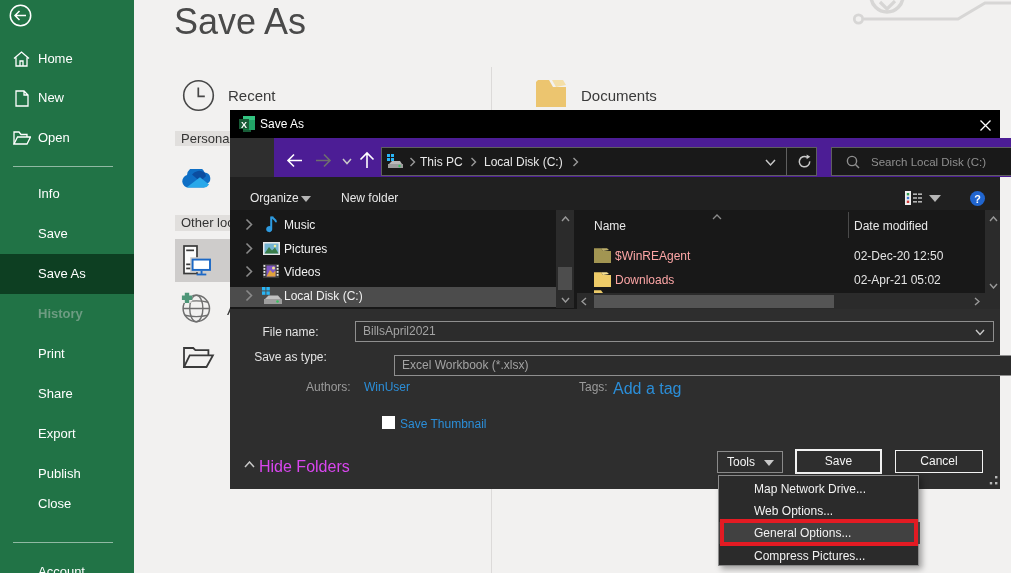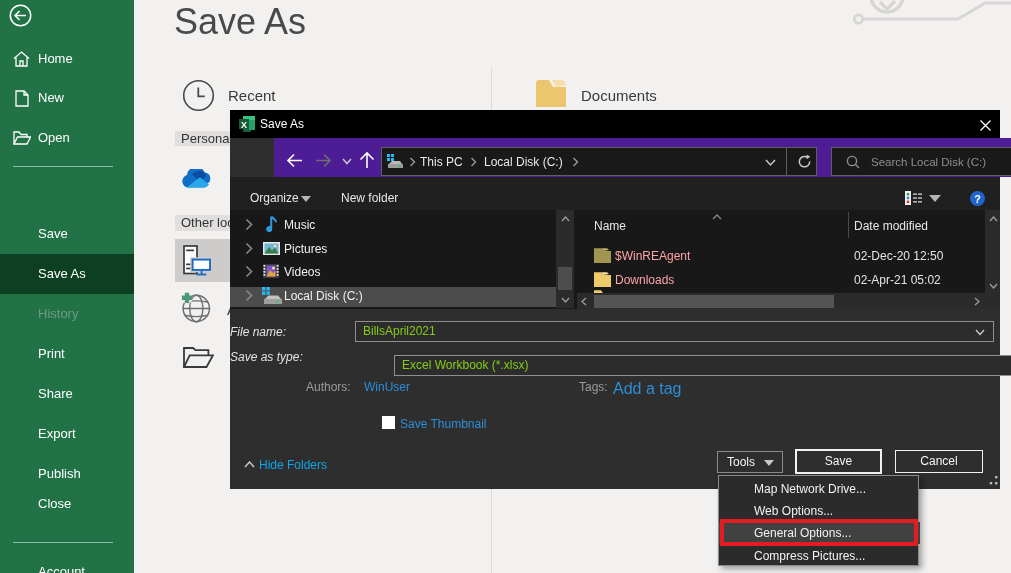--- a/index.html
+++ b/index.html
@@ -29,22 +29,22 @@
 #panes{left:0;top:100px;width:770px;height:99px;background:#181818;}
 .bcbox{position:absolute;left:107px;top:9px;width:436px;height:29px;background:#191919;border:1px solid #5f5f5f;}
 .schbox{position:absolute;left:557px;top:9px;width:201px;height:29px;background:#191919;border:1px solid #5f5f5f;}
 .crumb{color:#e8e8e8;font-size:12px;position:absolute;top:7px;}
 
 .trow{position:absolute;left:0;width:326px;height:23px;color:#f0f0f0;font-size:12px;}
 .trow .txt{position:absolute;left:54px;top:4px;}
 
 .lrow{position:absolute;color:#fca5a5;font-size:12px;}
 
-.flabel{position:absolute;color:#e2e2e2;font-size:12px;text-align:left;font-style:italic;}
-.finput{position:absolute;left:125px;width:639px;height:21px;background:#2c2c2c;border:1px solid #8f8f8f;color:#84cc16;font-size:12px;line-height:19px;padding-left:7px;}
+.flabel{position:absolute;color:#e2e2e2;font-size:12px;text-align:center;}
+.finput{position:absolute;left:125px;width:639px;height:21px;background:#2c2c2c;border:1px solid #8f8f8f;color:#a3a3a3;font-size:12px;line-height:19px;padding-left:7px;}
 .gray{color:#9b9b9b;}
 .blue{color:#2b8ed8;}
 
 .btn{position:absolute;background:#2e2e2e;color:#f5f5f5;font-size:12px;text-align:center;}
 
 #cmenu{left:718px;top:475px;width:201px;height:91px;background:#2b2b2b;border:1px solid #8a8a8a;box-shadow:3px 3px 6px rgba(0,0,0,.35);}
 .mi{position:absolute;left:0;width:201px;height:22px;color:#f2f2f2;font-size:12px;line-height:22px;}
 .mi .txt{position:absolute;left:35px;}
 </style>
 </head>
@@ -131,27 +131,30 @@
       <span class="txt">New</span>
     </div>
 <div class="sbitem" style="top:118px;">
       <svg class="sbicon" style="top:13px" width="18" height="14" viewBox="0 0 18 14">
         <path d="M1 13 V1 H6 L8 3.5 H14 V6" fill="none" stroke="#fff" stroke-width="1.3"></path>
         <path d="M1 13 L4.5 6 H17.5 L14 13 Z" fill="none" stroke="#fff" stroke-width="1.3"></path>
       </svg>
       <span class="txt">Open</span>
     </div>
 <div class="sbdiv" style="top:166px;left:13px;width:100px;"></div>
+<div class="sbitem" style="top:174px;">
+      <span class="txt">Info</span>
+    </div>
 <div class="sbitem" style="top:214px;">
       <span class="txt">Save</span>
     </div>
 <div class="sbitem sbsel" style="top:254px;">
       <span class="txt">Save As</span>
     </div>
-<div class="sbitem sbdim" style="top:294px;">
+<div class="sbitem sbdim" style="top:294px;font-weight:bold;">
       <span class="txt">History</span>
     </div>
 <div class="sbitem" style="top:334px;">
       <span class="txt">Print</span>
     </div>
 <div class="sbitem" style="top:374px;">
       <span class="txt">Share</span>
     </div>
 <div class="sbitem" style="top:414px;">
       <span class="txt">Export</span>
@@ -401,21 +404,21 @@
   <div class="abs gray" style="left:76px;top:270px;font-size:12px;">Authors:</div>
   <div class="abs blue" style="left:134px;top:270px;font-size:12px;">WinUser</div>
   <div class="abs gray" style="left:349px;top:270px;font-size:12px;">Tags:</div>
   <div class="abs blue" style="left:383px;top:270px;font-size:16px;">Add a tag</div>
   <div class="abs" style="left:152px;top:306px;width:12.5px;height:12.5px;background:#fff;"></div>
   <div class="abs blue" style="left:170px;top:307px;font-size:12px;">Save Thumbnail</div>
 
   <svg class="abs" style="left:14px;top:351px;" width="11" height="7" viewBox="0 0 11 7">
         <path d="M1 6 L5.5 1 L10 6" fill="none" stroke="#c8c8c8" stroke-width="1.5"></path>
       </svg>
-  <div class="abs" style="left:29px;top:348px;font-size:12px;color:#0ea5e9;">Hide Folders</div>
+  <div class="abs" style="left:29px;top:348px;font-size:16px;color:#d946ef;">Hide Folders</div>
   <div class="btn" style="left:487px;top:341px;width:66px;height:22px;border:1px solid #8a8a8a;line-height:20px;padding-right:18px;">Tools
     <svg class="abs" style="right:8px;top:8px;" width="10" height="6" viewBox="0 0 10 6">
           <path d="M0 0 L5 6 L10 0 Z" fill="#c8c8c8"></path>
         </svg>
   </div>
   <div class="btn" style="left:565px;top:339px;width:87px;height:25px;border:2px solid #f2f2f2;line-height:21px;">Save</div>
   <div class="btn" style="left:665px;top:340px;width:88px;height:23px;border:1px solid #f2f2f2;line-height:21px;">Cancel</div>
   <svg class="abs" style="left:755px;top:366px;" width="14" height="12" viewBox="0 0 14 12">
     <g fill="#b9b9b9">
           <rect x="10" y="0" width="2.4" height="2.4"></rect>

